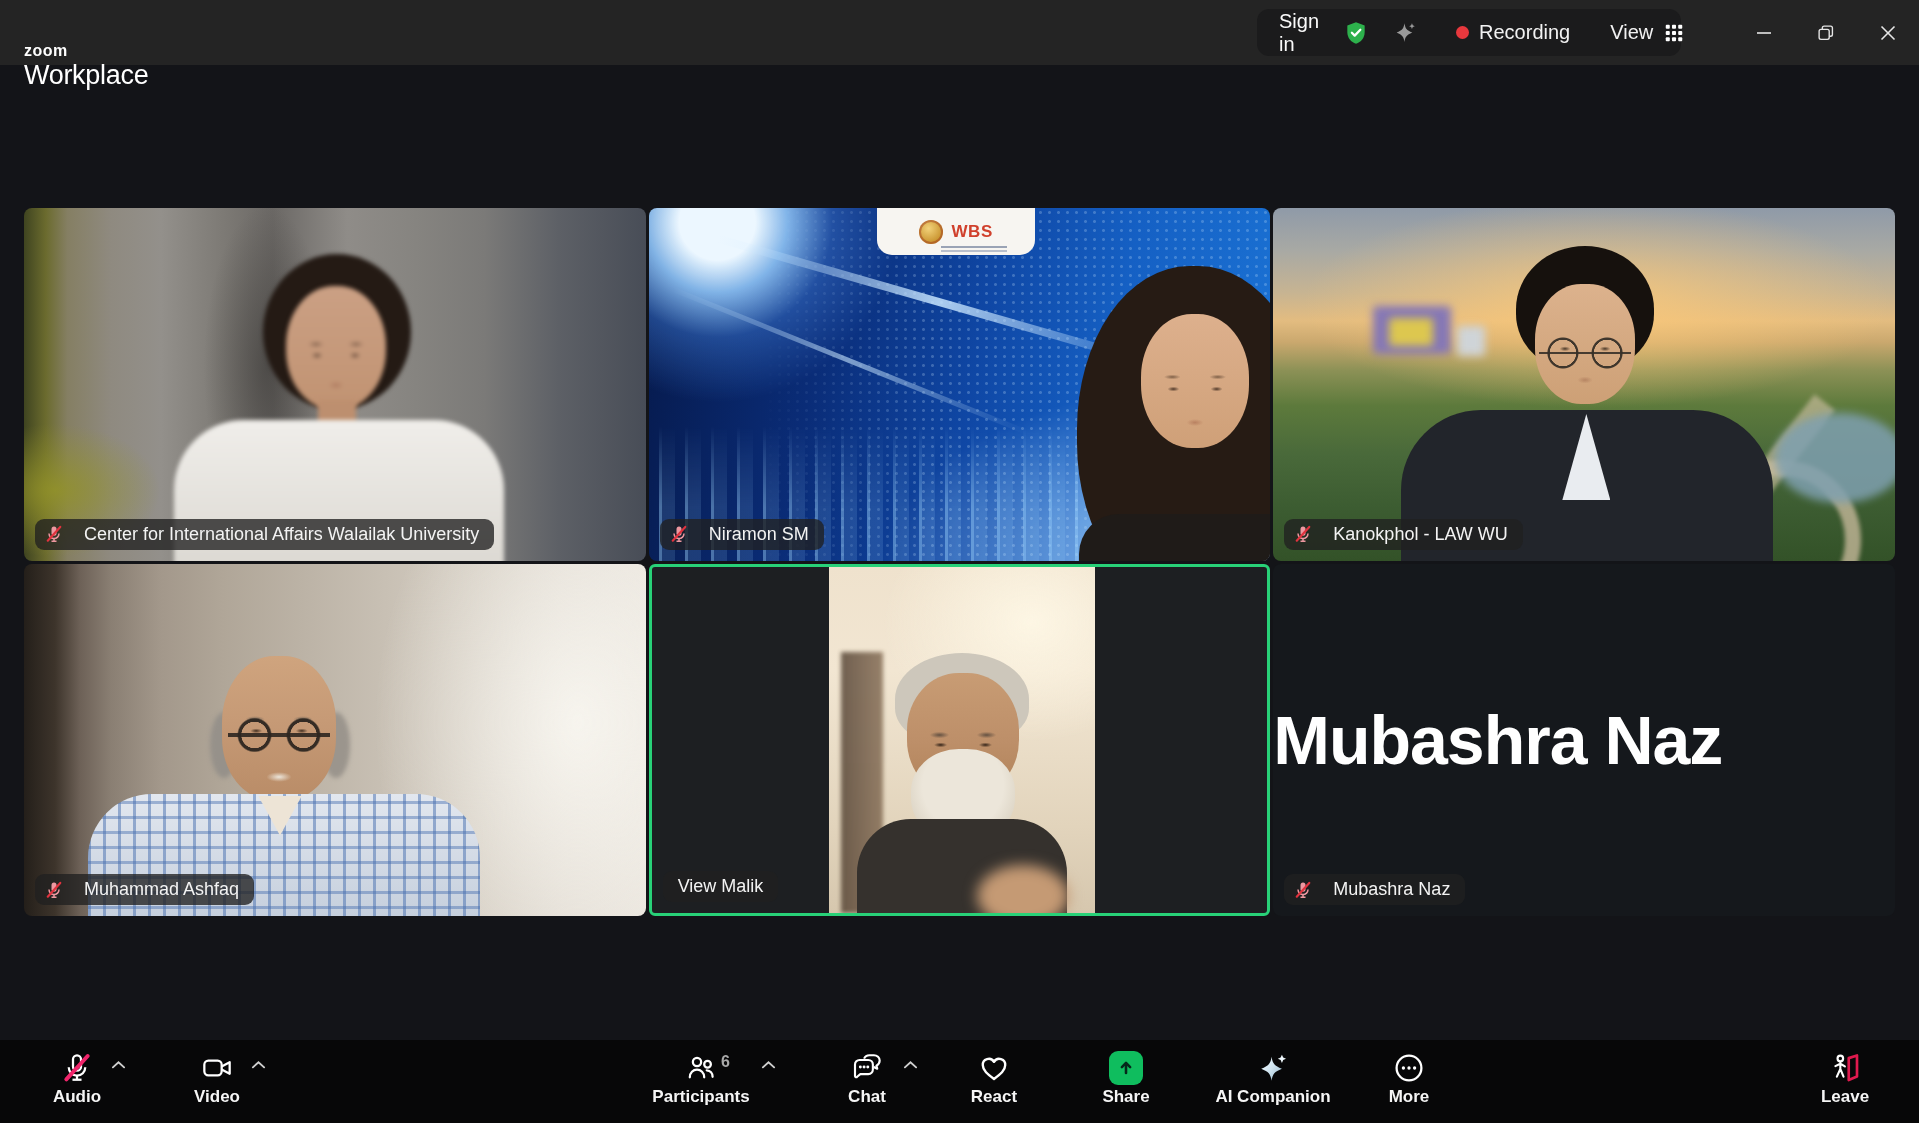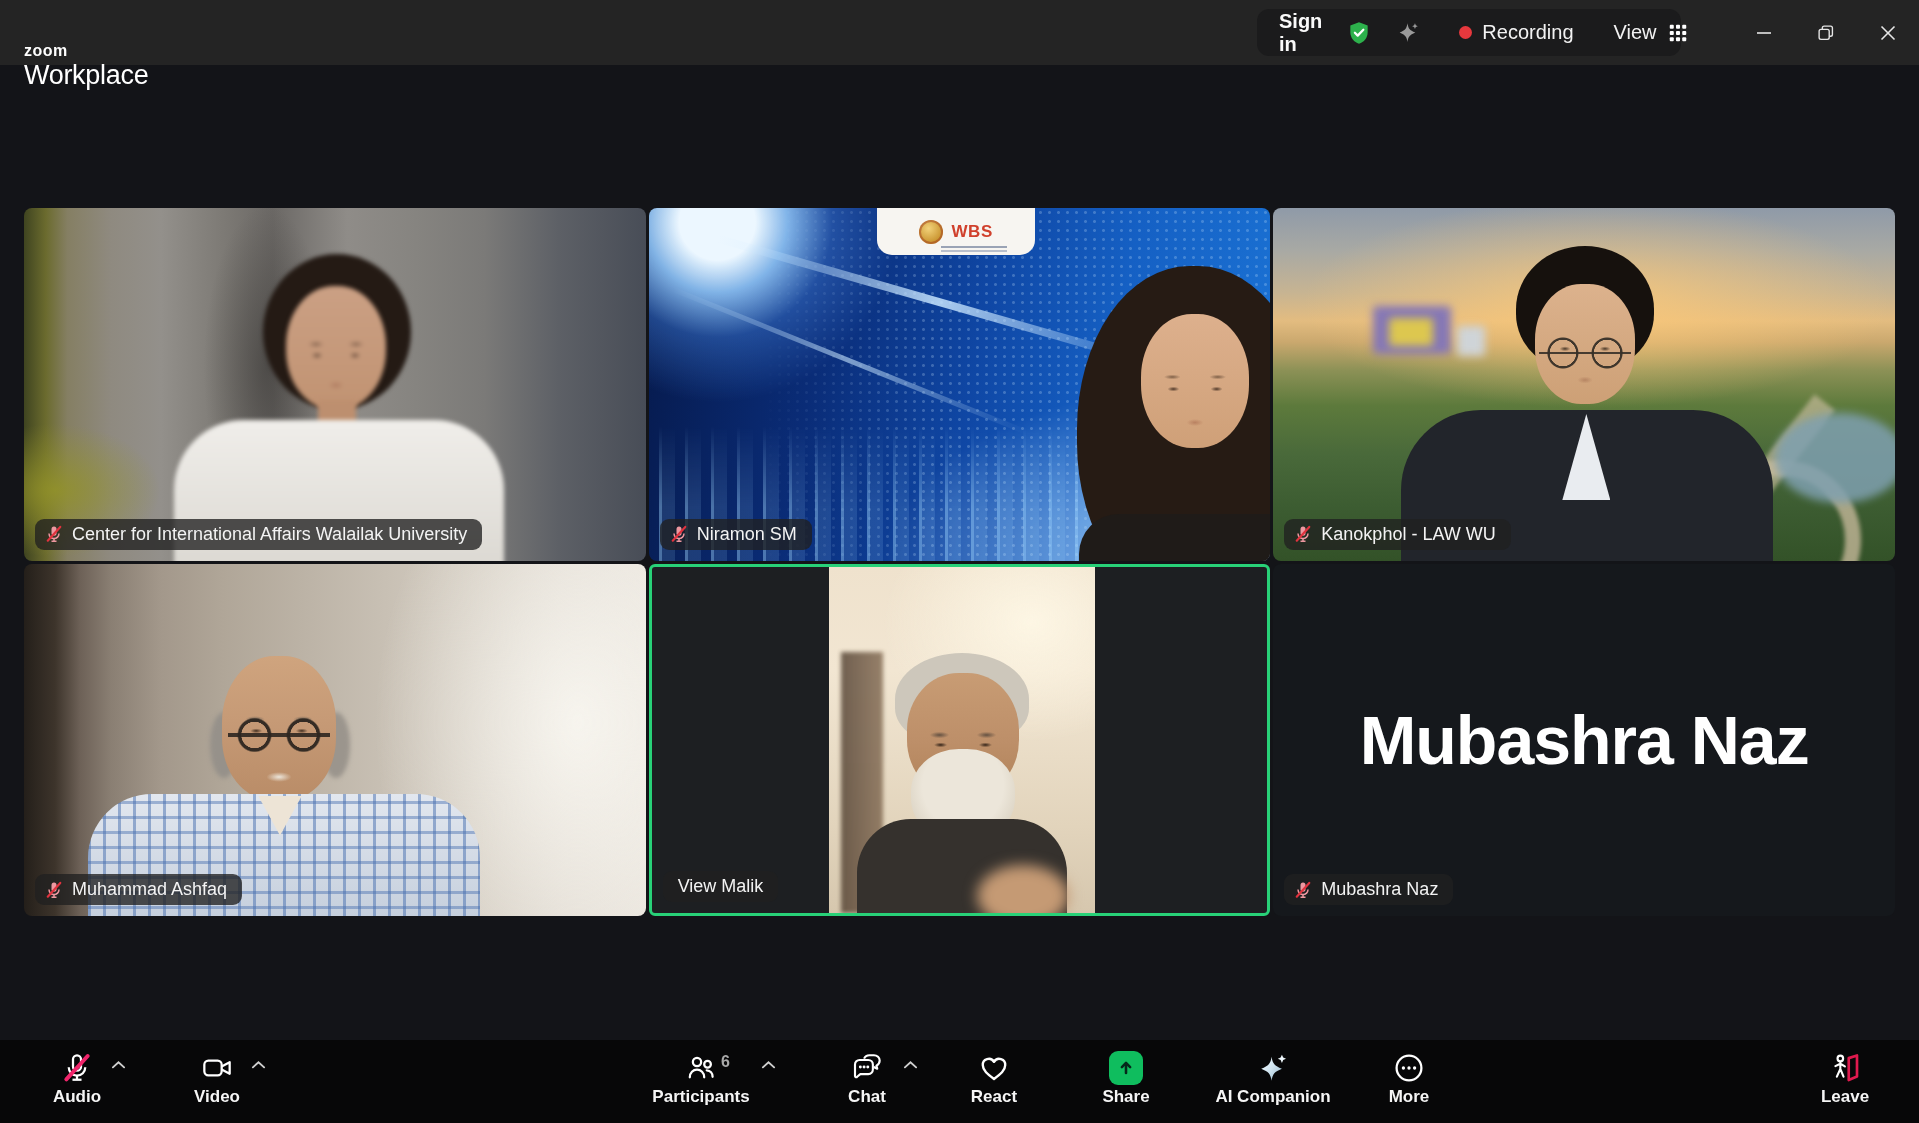--- a/index.html
+++ b/index.html
@@ -7,39 +7,39 @@
     font-family:"Liberation Sans","DejaVu Sans",sans-serif; }
   #app { position:relative; width:1919px; height:1123px; background:#131418; }
 
   
   .titlebar { position:absolute; top:0; left:0; right:0; height:65px; background:#242424; }
   .logo { position:absolute; left:24px; top:7px; color:#fff; line-height:1;margin-top:36px; }
   .logo .z1 { font-size:16px; font-weight:700; letter-spacing:.5px; display:block; }
   .logo .z2 { font-size:27px; font-weight:400; letter-spacing:-.3px; display:block; margin-top:3px; }
   .tb-pill { position:absolute; left:1257px; top:9px; width:424px; height:47px; background:#1b1b1c;
     border-radius:12px; display:flex; align-items:center; padding:0 22px; gap:24px; }
-  .signin { color:#fafafa; font-size:20px; cursor:default;font-weight:bold; }
+  .signin { color:#fafafa; font-size:20px; cursor:default; }
   .ticon { display:flex; align-items:center; }
   .recwrap { display:flex; align-items:center; gap:10px; margin-left:14px; }
   .recdot { width:13px; height:13px; border-radius:50%; background:#e7383d; }
   .rectext { color:#f2f2f2; font-size:20px; }
   .viewwrap { display:flex; align-items:center; gap:10px; margin-left:16px; }
   .viewtext { color:#f2f2f2; font-size:20px; }
   .winbtns { position:absolute; right:0; top:0; height:65px; display:flex; }
   .winbtn { width:62px; height:65px; display:flex; align-items:center; justify-content:center; }
 
   
   .grid { position:absolute; left:24px; top:208px; width:1871px; height:708px;
     display:grid; grid-template-columns:repeat(3,1fr); grid-template-rows:repeat(2,1fr); gap:3px; }
   .tile { position:relative; overflow:hidden; border-radius:8px; background:#1d1f22; }
   .tile.active { border:3px solid #28d178; border-radius:6px; }
   .soft { filter:blur(4px); }
   .soft2 { filter:blur(2px); }
 
-  .name-pill { position:absolute; left:11px; bottom:11px; display:flex; align-items:center; gap:8px;
+  .name-pill { position:absolute; left:11px; bottom:11px; display:flex; align-items:center; gap:20px;
     background:rgba(32,32,32,.78); border-radius:9px; padding:5px 15px 5px 9px; z-index:5; }
   .name-pill.nomic { padding-left:15px; }
   .name-pill .ntext { color:#f3f3f3; font-size:18px; white-space:nowrap; }
   .pill-mic { display:flex; width:20px; height:20px; }
 
   
   .t1 { background:
     radial-gradient(ellipse 150px 95px at 5% 80%, rgba(148,148,40,.85), transparent 70%),
     radial-gradient(ellipse 90px 230px at 39% 45%, rgba(48,46,44,.5), transparent 70%),
     linear-gradient(90deg,#3f4420 0%,#6b6b2e 3.5%,#857f63 7%,#8f8a80 14%,#93908b 22%,#7d7a75 32%,
@@ -173,21 +173,21 @@
       radial-gradient(ellipse 15px 5px at 71% 50%, rgba(70,60,52,.75), transparent 65%),
       linear-gradient(180deg,#c89c74 0%,#bd8f69 55%,#b08258 100%); }
   .beard5 { position:absolute; left:82px; top:182px; width:104px; height:92px; border-radius:46%;
     background:radial-gradient(ellipse at 50% 40%, #ece6da 0 55%, #dcd4c4 80%, transparent 100%); }
   .p-body5 { position:absolute; left:28px; top:252px; width:210px; height:100px;
     border-radius:54px 54px 0 0; background:#35312d; }
   .hand5 { position:absolute; left:148px; top:298px; width:92px; height:62px; border-radius:50%;
     background:#c59a74; filter:blur(7px); }
 
   
-  .t6 { background:#15181c; display:flex; align-items:center; justify-content:center; }
+  .t6 { background:#15181c; display:flex; align-items:center; }
   .bigname { color:#fff; font-size:68px; font-weight:700; letter-spacing:-1px; }
 
   
   .toolbar { position:absolute; left:0; right:0; bottom:0; height:83px; background:#070708; z-index:10; }
   .tb-unit { position:absolute; top:0; height:83px; display:flex; flex-direction:column;
     align-items:center; justify-content:flex-start; padding-top:11px; cursor:default; }
   .tb-icon { height:34px; display:flex; align-items:center; justify-content:center; }
   .tb-label { margin-top:2px; color:#f5f5f5; font-size:17px; font-weight:600; white-space:nowrap; }
   .tb-caret { position:absolute; top:20px; display:flex; }
   .tb-badge { position:absolute; top:13px; color:#a9a9a9; font-size:16px; font-weight:600; }

